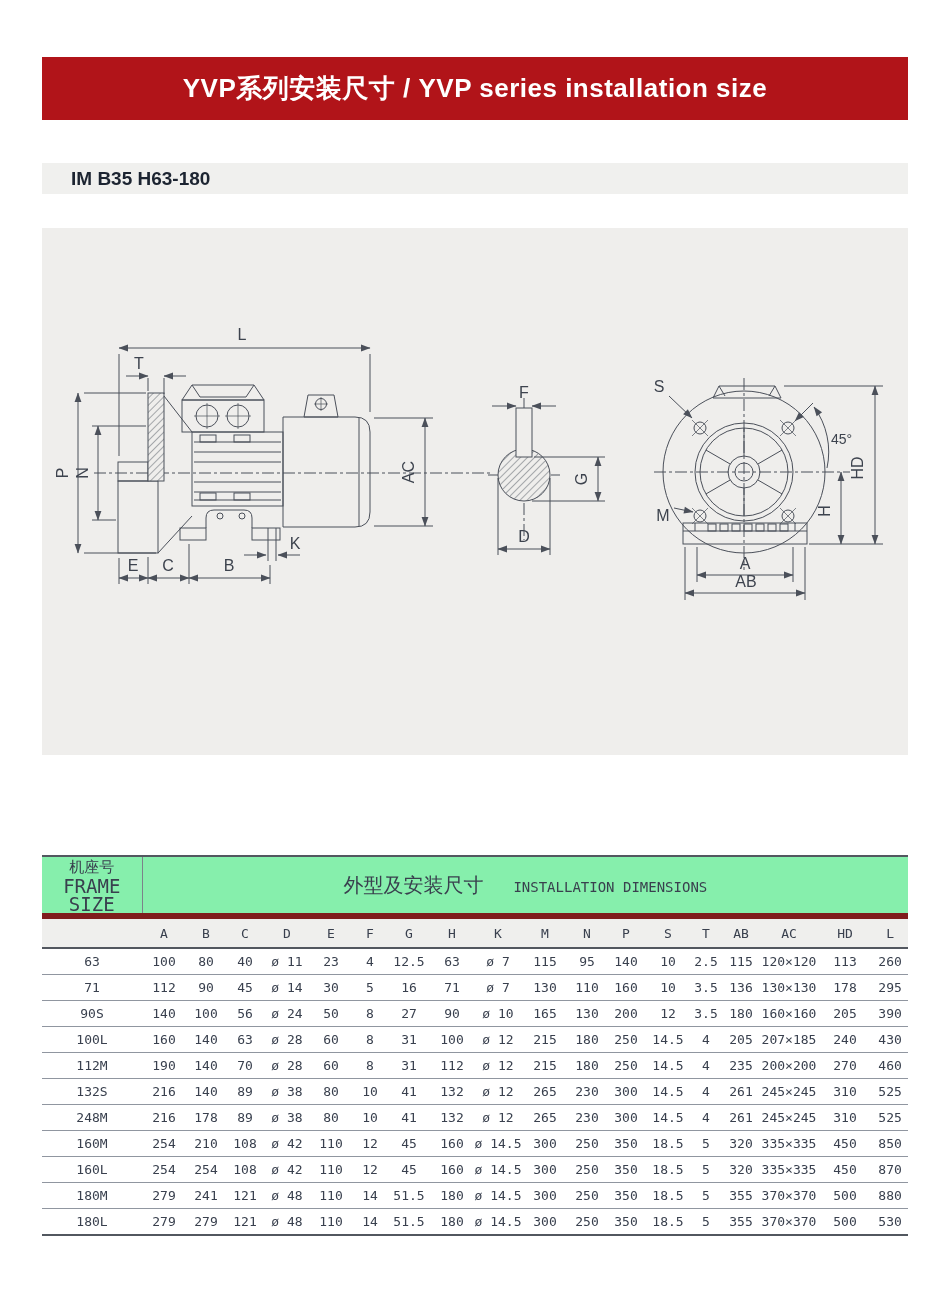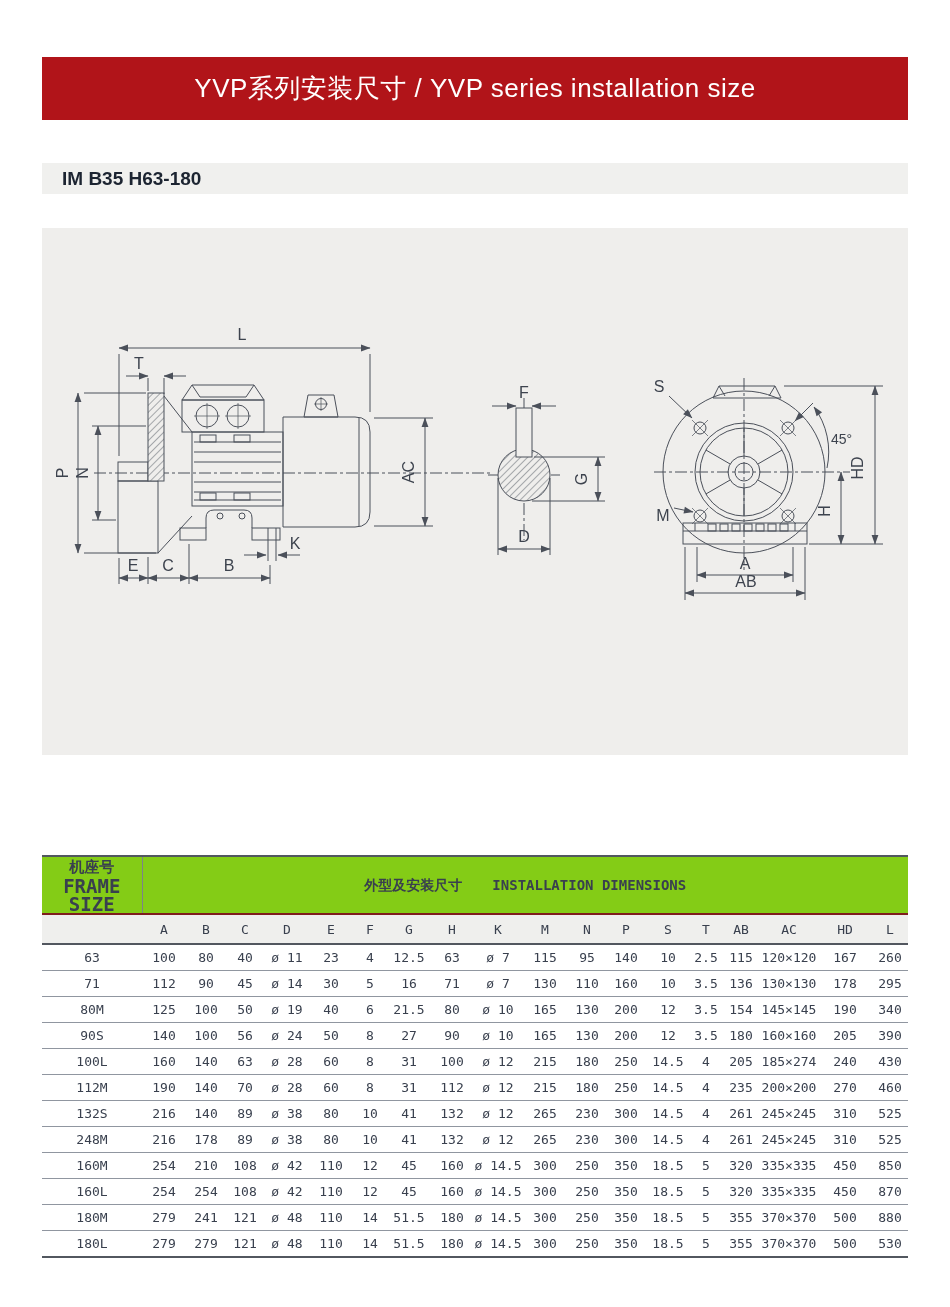--- a/index.html
+++ b/index.html
@@ -1,36 +1,36 @@
 <!DOCTYPE html>
 <html lang="zh"><head>
 <meta charset="utf-8">
 <style>
   html,body{margin:0;padding:0;background:#ffffff;}
   body{width:950px;height:1307px;position:relative;font-family:"Liberation Sans",sans-serif;overflow:hidden;}
   .content{margin-left:42px;width:866px;}
   .banner{margin-top:57px;height:63px;background:#b11419;display:flex;align-items:center;justify-content:center;}
-  .banner h1{margin:0;color:#ffffff;font-size:26px;font-weight:normal;letter-spacing:0.5px;}
-  .subbar{margin-top:43px;height:31px;background:#f0f0ee;display:flex;align-items:center;padding-left:20px;box-sizing:border-box;}
+  .banner h1{margin:0;color:#ffffff;font-size:26px;font-weight:bold;letter-spacing:0.5px;}
+  .subbar{margin-top:43px;height:31px;background:#f0f0ee;display:flex;align-items:center;padding-left:29px;box-sizing:border-box;}
   .subbar span{font-size:19px;font-weight:bold;color:#1c2431;}
   .panel{margin-top:34px;height:527px;background:#efeeec;}
   .panel svg{display:block;}
   svg text{font-family:"Liberation Sans",sans-serif;font-size:16px;fill:#3d434e;stroke:none;}
   svg text.small{font-size:14px;}
   .thin{stroke-width:0.7;}
   
   table.dims{margin-top:100px;width:866px;border-collapse:collapse;table-layout:fixed;
              color:#39404e;border-top:2px solid #52575f;}
   table.dims th,table.dims td{padding:0;text-align:center;vertical-align:middle;}
-  .hrow1 th{background:#84cc16;height:54px;border-bottom:2px solid #7f1d1d;font-weight:bold;}
+  .hrow1 th{background:#86efac;height:54px;border-bottom:6px solid #7f1d1d;font-weight:normal;}
   .framehd{border-right:1px solid #7c828a;}
   .framehd .zh{font-size:15px;line-height:20px;}
   .framehd .en,.dimshd .en,.hrow2 th,tbody td{font-family:"DejaVu Sans Mono","Liberation Mono",monospace;}
   .framehd .en{font-size:19px;line-height:18px;}
-  .dimshd .zh{font-size:14px;}
+  .dimshd .zh{font-size:20px;}
   .dimshd .en{font-size:14px;margin-left:30px;margin-top:48px;}
   .hrow2 th{background:#efefed;height:28px;border-bottom:2px solid #52575f;font-size:13px;font-weight:normal;}
   tbody td{height:25px;font-size:13px;border-bottom:1px solid #9096a0;background:#ffffff;}
   tbody tr:last-child td{border-bottom:2px solid #52575f;}
 </style>
 </head>
 <body>
 
 <div class="content">
 
@@ -315,21 +315,21 @@
           <td>12.5</td>
           <td>63</td>
           <td>ø 7</td>
           <td>115</td>
           <td>95</td>
           <td>140</td>
           <td>10</td>
           <td>2.5</td>
           <td>115</td>
           <td>120×120</td>
-          <td>167</td>
+          <td>113</td>
           <td>260</td>
         </tr>
         <tr>
           <td>71</td>
           <td>112</td>
           <td>90</td>
           <td>45</td>
           <td>ø 14</td>
           <td>30</td>
           <td>5</td>
@@ -340,41 +340,20 @@
           <td>110</td>
           <td>160</td>
           <td>10</td>
           <td>3.5</td>
           <td>136</td>
           <td>130×130</td>
           <td>178</td>
           <td>295</td>
         </tr>
         <tr>
-          <td>80M</td>
-          <td>125</td>
-          <td>100</td>
-          <td>50</td>
-          <td>ø 19</td>
-          <td>40</td>
-          <td>6</td>
-          <td>21.5</td>
-          <td>80</td>
-          <td>ø 10</td>
-          <td>165</td>
-          <td>130</td>
-          <td>200</td>
-          <td>12</td>
-          <td>3.5</td>
-          <td>154</td>
-          <td>145×145</td>
-          <td>190</td>
-          <td>340</td>
-        </tr>
-        <tr>
           <td>90S</td>
           <td>140</td>
           <td>100</td>
           <td>56</td>
           <td>ø 24</td>
           <td>50</td>
           <td>8</td>
           <td>27</td>
           <td>90</td>
           <td>ø 10</td>
@@ -398,21 +377,21 @@
           <td>8</td>
           <td>31</td>
           <td>100</td>
           <td>ø 12</td>
           <td>215</td>
           <td>180</td>
           <td>250</td>
           <td>14.5</td>
           <td>4</td>
           <td>205</td>
-          <td>185×274</td>
+          <td>207×185</td>
           <td>240</td>
           <td>430</td>
         </tr>
         <tr>
           <td>112M</td>
           <td>190</td>
           <td>140</td>
           <td>70</td>
           <td>ø 28</td>
           <td>60</td>

